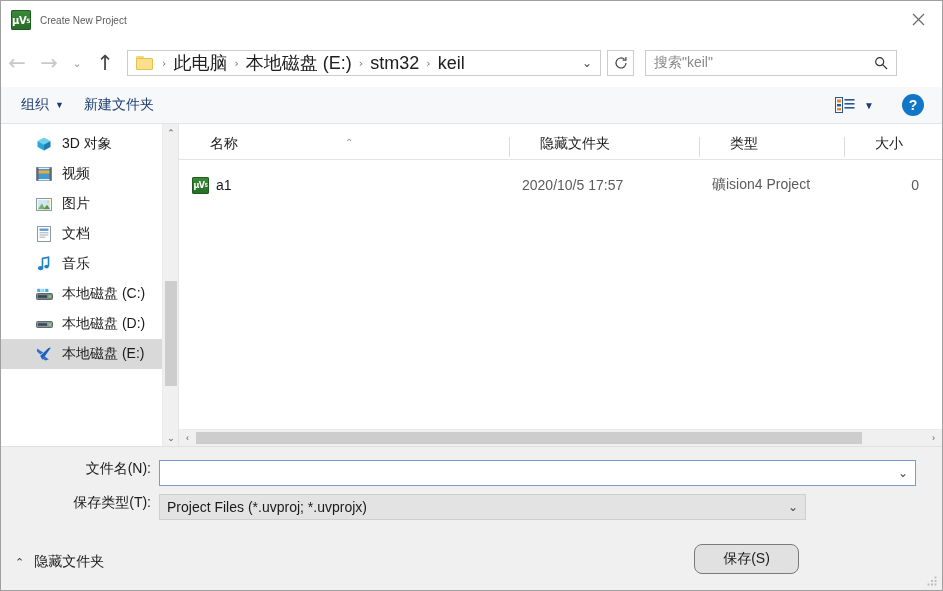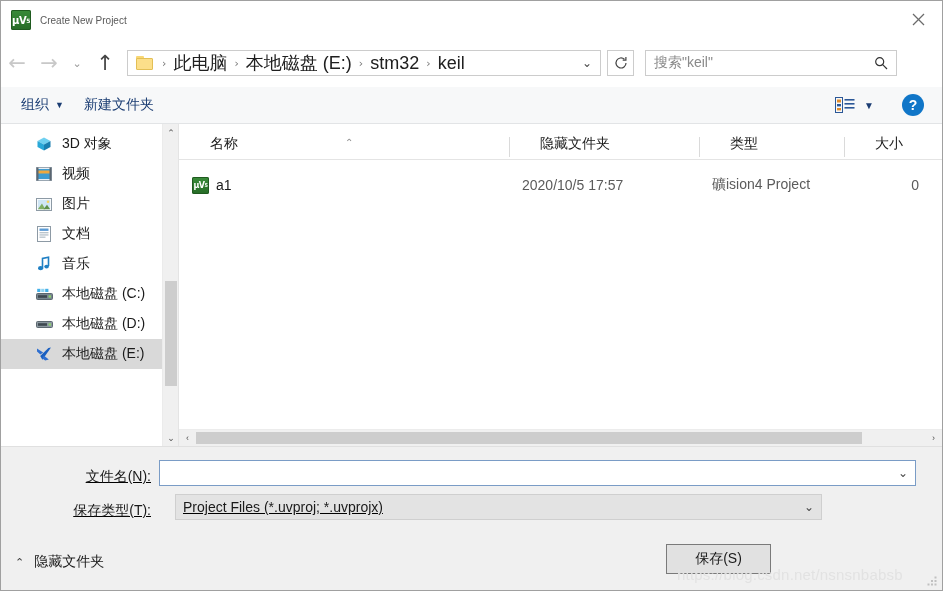--- a/index.html
+++ b/index.html
@@ -290,21 +290,21 @@
   }
 
   
   .form-area {
     position: absolute; left: 0; top: 445px;
     width: 941px; height: 144px;
     background: #f0f0f0;
     border-top: 1px solid #e0e0e0;
     box-sizing: border-box;
   }
-  .form-row { position: absolute; display: flex; align-items: flex-end; text-decoration: underline; }
+  .form-row { position: absolute; display: flex; align-items: flex-start; }
   .form-label {
     font-size: 14px; color: #1a1a1a; text-align: right;
     font-family: "Liberation Sans", sans-serif;
     white-space: nowrap;
   }
   .combo {
     height: 26px; box-sizing: border-box;
     display: flex; align-items: center;
     position: relative;
   }
@@ -607,42 +607,41 @@
     <div class="form-row" style="left:14px; top:13px; width:905px;">
       <div class="form-label" style="width:136px">文件名(N):</div>
       <div class="combo filename" style="width:757px; margin-left:8px;">
         <span class="val"></span>
         <span class="chev">⌄</span>
       </div>
     </div>
 
     <div class="form-row" style="left:14px; top:47px; width:905px;">
       <div class="form-label" style="width:136px">保存类型(T):</div>
-      <div class="combo filetype" style="width:647px; margin-left:24px;">
+      <div class="combo filetype" style="width:647px; margin-left:8px;">
         <span class="val">Project Files (*.uvproj; *.uvprojx)</span>
         <span class="chev">⌄</span>
       </div>
     </div>
 
-    <div class="btn primary" style="left:665px; top:97px;">
+    <div class="btn primary" style="left:693px; top:97px;border-radius:8px;">
       <span>保存(S)</span>
     </div>
 
     <svg class="grip" viewBox="0 0 12 12" aria-hidden="true">
       <g fill="#9a9a9a">
         <rect x="8.5" y="8.5" width="2" height="2"></rect>
         <rect x="5" y="8.5" width="2" height="2"></rect>
         <rect x="8.5" y="5" width="2" height="2"></rect>
         <rect x="1.5" y="8.5" width="2" height="2"></rect>
         <rect x="8.5" y="1.5" width="2" height="2"></rect>
         <rect x="5" y="5" width="2" height="2"></rect>
       </g>
     </svg>
   </div>
 
   <div class="hide-folders">
     <span class="caret">⌃</span>
     <span>隐藏文件夹</span>
   </div>
 
-  <div class="watermark">https://blog.csdn.net/nsnsnbabsb</div>
 
 </div>
 
 </body></html>

